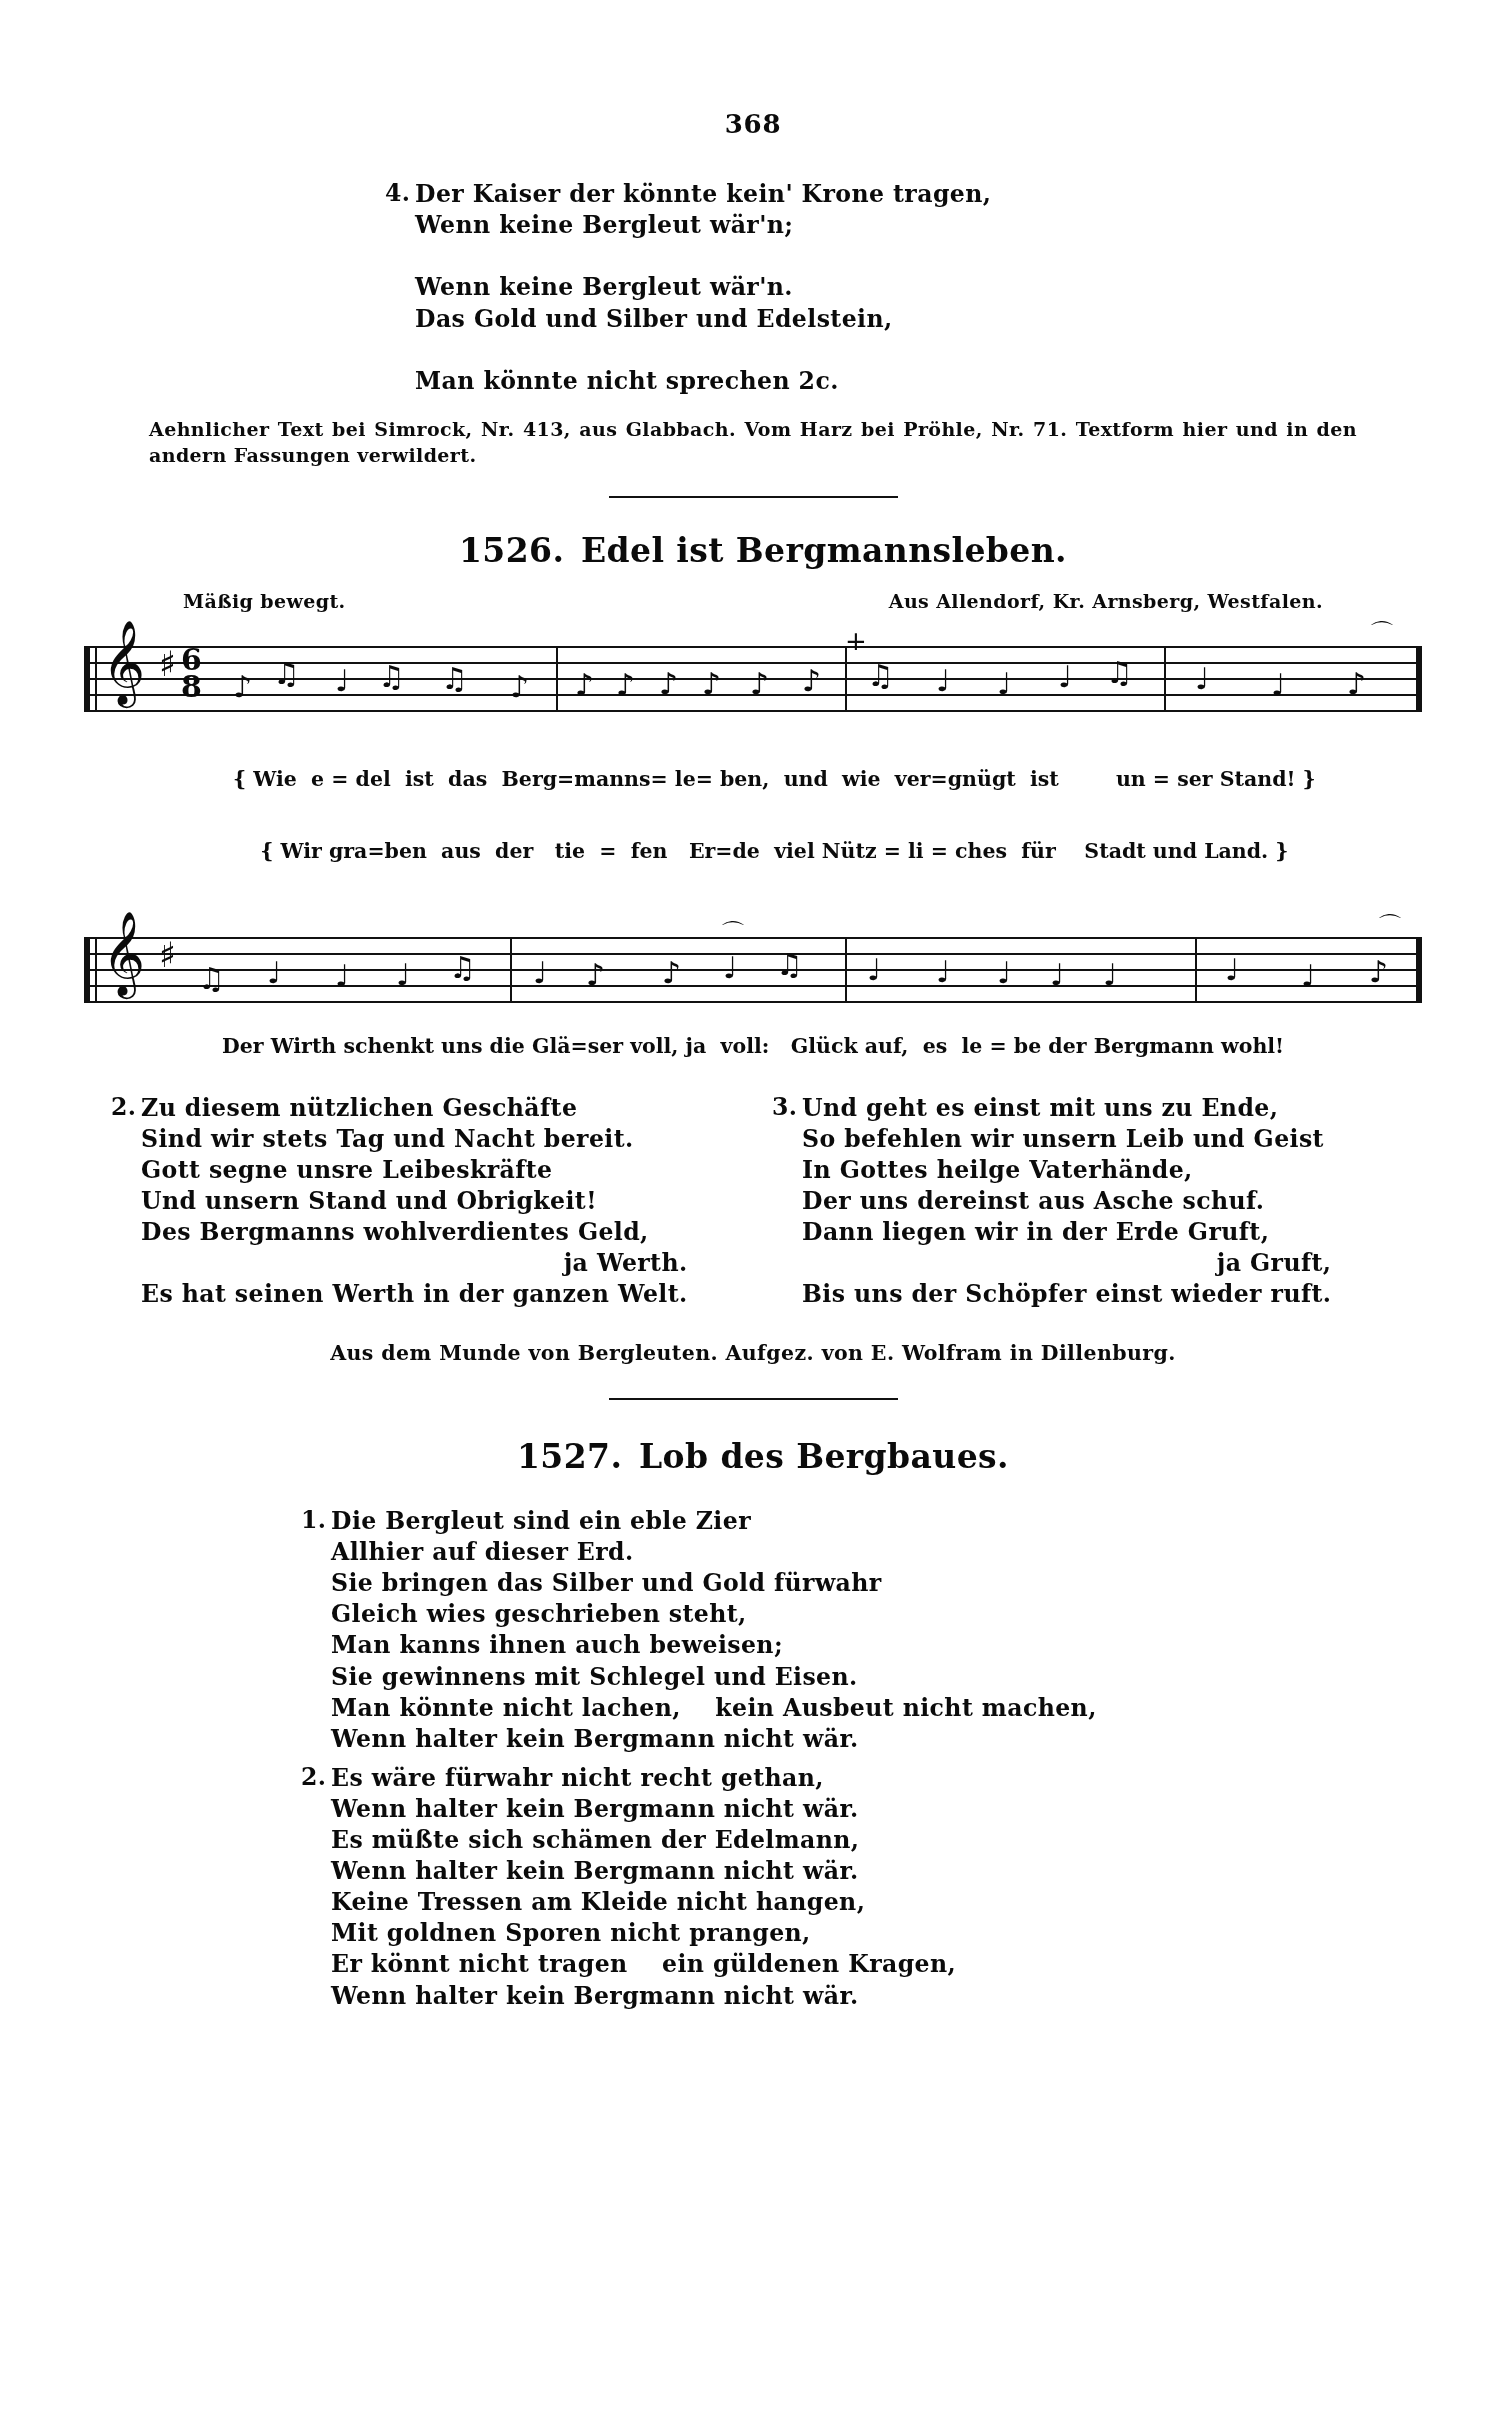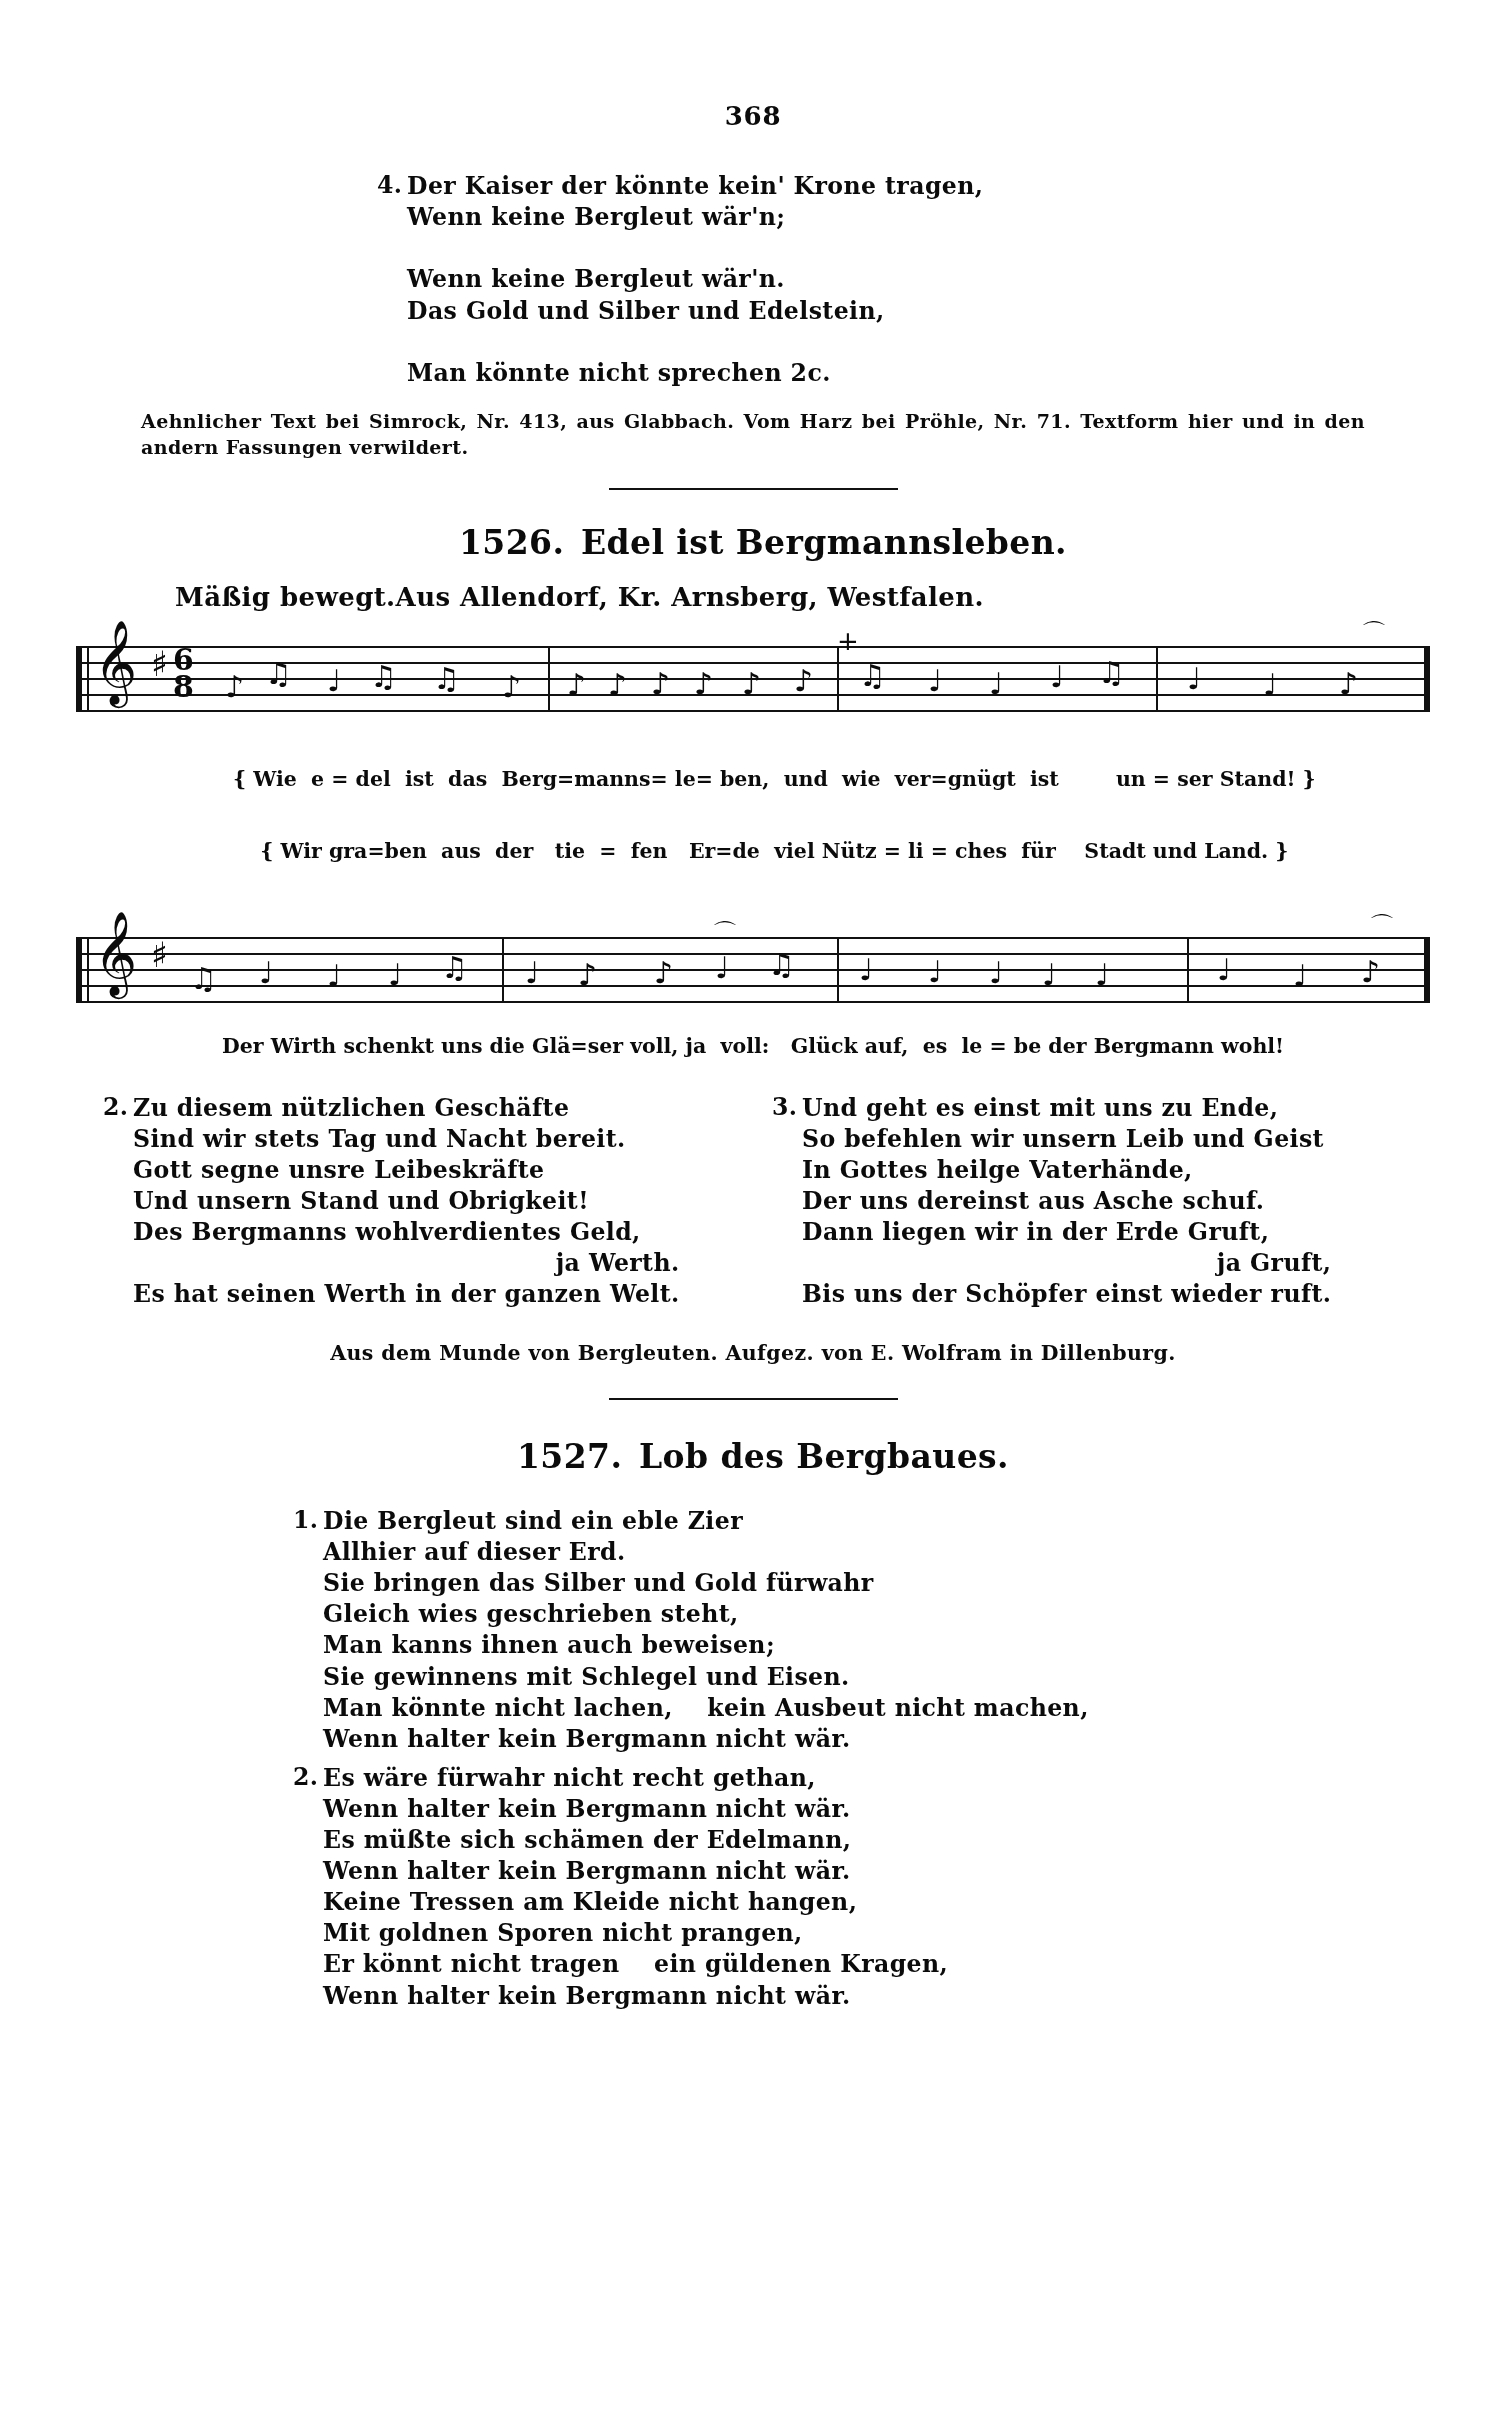--- a/index.html
+++ b/index.html
@@ -12,21 +12,21 @@
     min-height: 2426px;
     font-family: "DejaVu Serif", serif;
     color: #0b0b0b;
     position: relative;
   }
   .page {
     position: relative;
     width: 1506px;
     min-height: 2426px;
     box-sizing: border-box;
-    padding: 4px;
+    padding: 12px;
   }
   
   .fraktur {
     font-family: "DejaVu Serif", serif;
     font-weight: 700;
     letter-spacing: 0.4px;
   }
   .page-number {
     text-align: center;
     font-size: 26px;
@@ -94,23 +94,23 @@
     font-weight: 700;
     letter-spacing: 0.4px;
   }
   .song-heading .num {
     margin-right: 16.7px;
     margin-left: 20px;
   }
   
   .meta-row {
     display: flex;
-    justify-content: flex-start;
+    justify-content: space-between;
     margin: 20px 171px 0 171px;
-    font-size: 26px;
+    font-size: 19px;
     font-weight: 700;
   }
   
   .stave-wrap {
     position: relative;
     margin: 13.7px 72px 0 72px;
     height: 114px;
   }
   .stave-wrap.second {
     margin-top: 30px;

